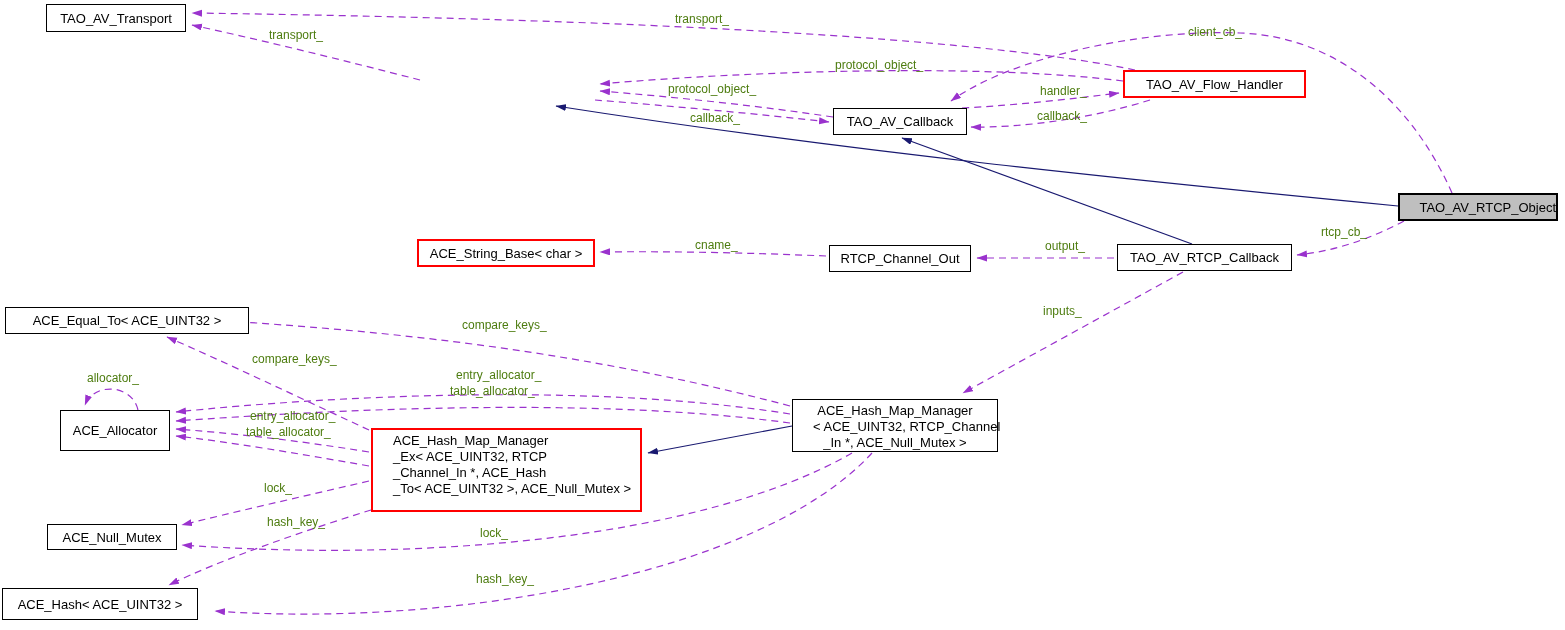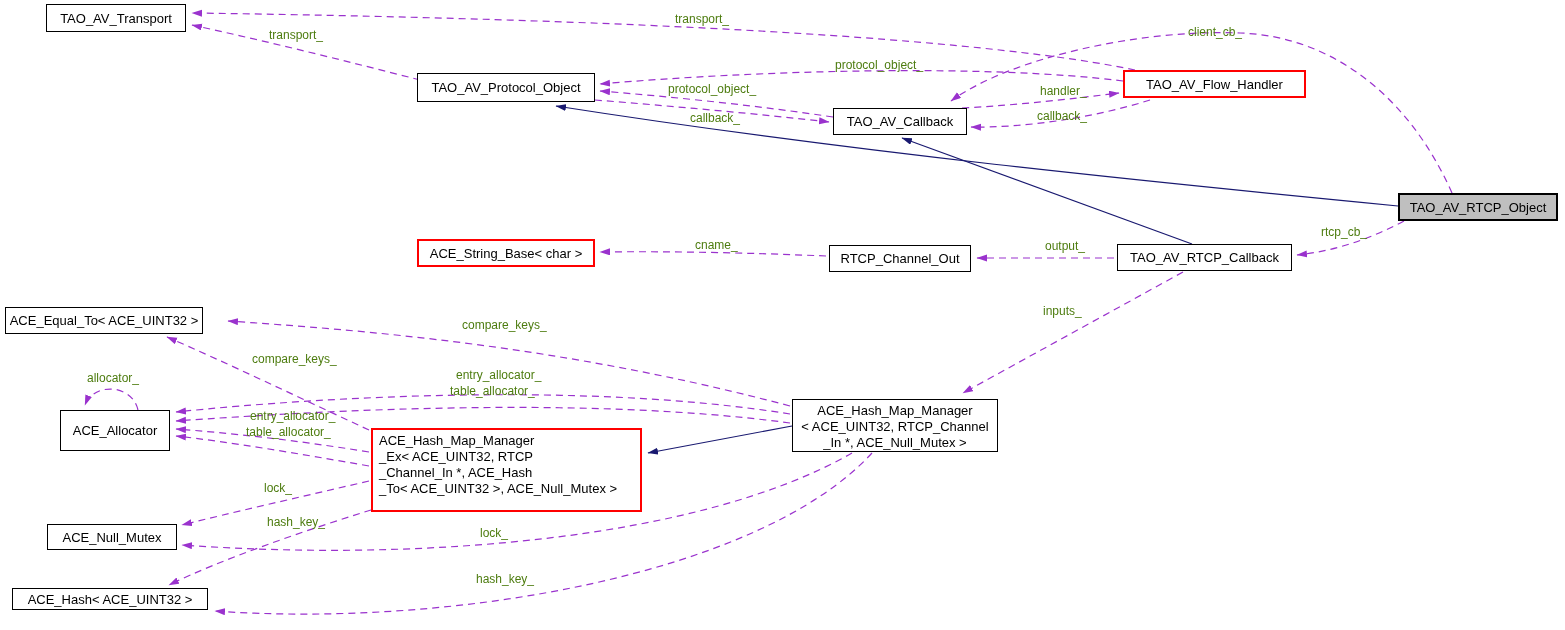--- a/index.html
+++ b/index.html
@@ -3,22 +3,22 @@
 <meta charset="utf-8">
 <style>
   html,body{margin:0;padding:0;background:#ffffff;}
   .canvas{position:relative;width:1565px;height:630px;background:#ffffff;overflow:hidden;
           font-family:"Liberation Sans", sans-serif;}
   .edges{position:absolute;left:0;top:0;width:1565px;height:630px;}
   .node{position:absolute;background:#ffffff;border:1px solid #000000;box-sizing:border-box;
         display:flex;align-items:center;justify-content:center;font-size:13px;color:#000;
         white-space:nowrap;}
   .node.red{border:2px solid #ff0000;}
-  .node.focus{background:#bfbfbf;border:2px solid #000000;}
-  .node.multiline{display:block;padding:3px 6px;line-height:16px;white-space:nowrap;}
+  .node.focus{background:#bfbfbf;border:2px solid #000000;justify-content:flex-end;}
+  .node.multiline{display:block;padding:3px 20px;line-height:16px;white-space:nowrap;}
   .node.multiline.align-left{text-align:left;}
   .node.multiline.align-center{text-align:center;}
   .elabel{position:absolute;font-size:12px;color:#4d7c0f;white-space:nowrap;}
 </style>
 </head>
 <body>
 
 <div class="canvas">
 
   <svg class="edges" width="1565" height="630" viewBox="0 0 1565 630" fill="none">
@@ -59,23 +59,20 @@
       <path d="M 852 453 C 700 540, 420 562, 182 545" marker-end="url(#aP)"></path>
       <path d="M 371 510 C 300 532, 220 560, 169 585" marker-end="url(#aP)"></path>
       <path d="M 872 453 C 760 575, 450 628, 215 611" marker-end="url(#aP)"></path>
     </g>
   </svg>
 
   <div class="node" style="left:46px;top:4px;width:140px;height:28px">
     <span>TAO_AV_Transport</span>
   </div>
 
-  <div class="node" style="left:417px;top:73px;width:178px;height:29px">
-    <span>TAO_AV_Protocol_Object</span>
-  </div>
 
   <div class="node" style="left:833px;top:108px;width:134px;height:27px">
     <span>TAO_AV_Callback</span>
   </div>
 
   <div class="node red" style="left:1123px;top:70px;width:183px;height:28px">
     <span>TAO_AV_Flow_Handler</span>
   </div>
 
   <div class="node focus" style="left:1398px;top:193px;width:160px;height:28px">
@@ -87,21 +84,21 @@
   </div>
 
   <div class="node" style="left:829px;top:245px;width:142px;height:27px">
     <span>RTCP_Channel_Out</span>
   </div>
 
   <div class="node" style="left:1117px;top:244px;width:175px;height:27px">
     <span>TAO_AV_RTCP_Callback</span>
   </div>
 
-  <div class="node" style="left:5px;top:307px;width:198px;height:27px">
+  <div class="node" style="left:5px;top:307px;width:244px;height:27px">
     <span>ACE_Equal_To&lt; ACE_UINT32 &gt;</span>
   </div>
 
   <div class="node" style="left:60px;top:410px;width:110px;height:41px">
     <span>ACE_Allocator</span>
   </div>
 
   <div class="node red multiline align-left" style="left:371px;top:428px;width:271px;height:84px">
       <div>ACE_Hash_Map_Manager</div>
       <div>_Ex&lt; ACE_UINT32, RTCP</div>
@@ -112,21 +109,21 @@
   <div class="node multiline align-center" style="left:792px;top:399px;width:206px;height:53px">
       <div>ACE_Hash_Map_Manager</div>
       <div>&lt; ACE_UINT32, RTCP_Channel</div>
       <div>_In *, ACE_Null_Mutex &gt;</div>
     </div>
 
   <div class="node" style="left:47px;top:524px;width:130px;height:26px">
     <span>ACE_Null_Mutex</span>
   </div>
 
-  <div class="node" style="left:12px;top:588px;width:196px;height:22px">
+  <div class="node" style="left:2px;top:588px;width:196px;height:32px">
     <span>ACE_Hash&lt; ACE_UINT32 &gt;</span>
   </div>
 
   <span class="elabel" style="left:269px;top:28px">transport_</span>
   <span class="elabel" style="left:675px;top:12px">transport_</span>
   <span class="elabel" style="left:835px;top:58px">protocol_object_</span>
   <span class="elabel" style="left:668px;top:82px">protocol_object_</span>
   <span class="elabel" style="left:690px;top:111px">callback_</span>
   <span class="elabel" style="left:1037px;top:109px">callback_</span>
   <span class="elabel" style="left:1040px;top:84px">handler_</span>

